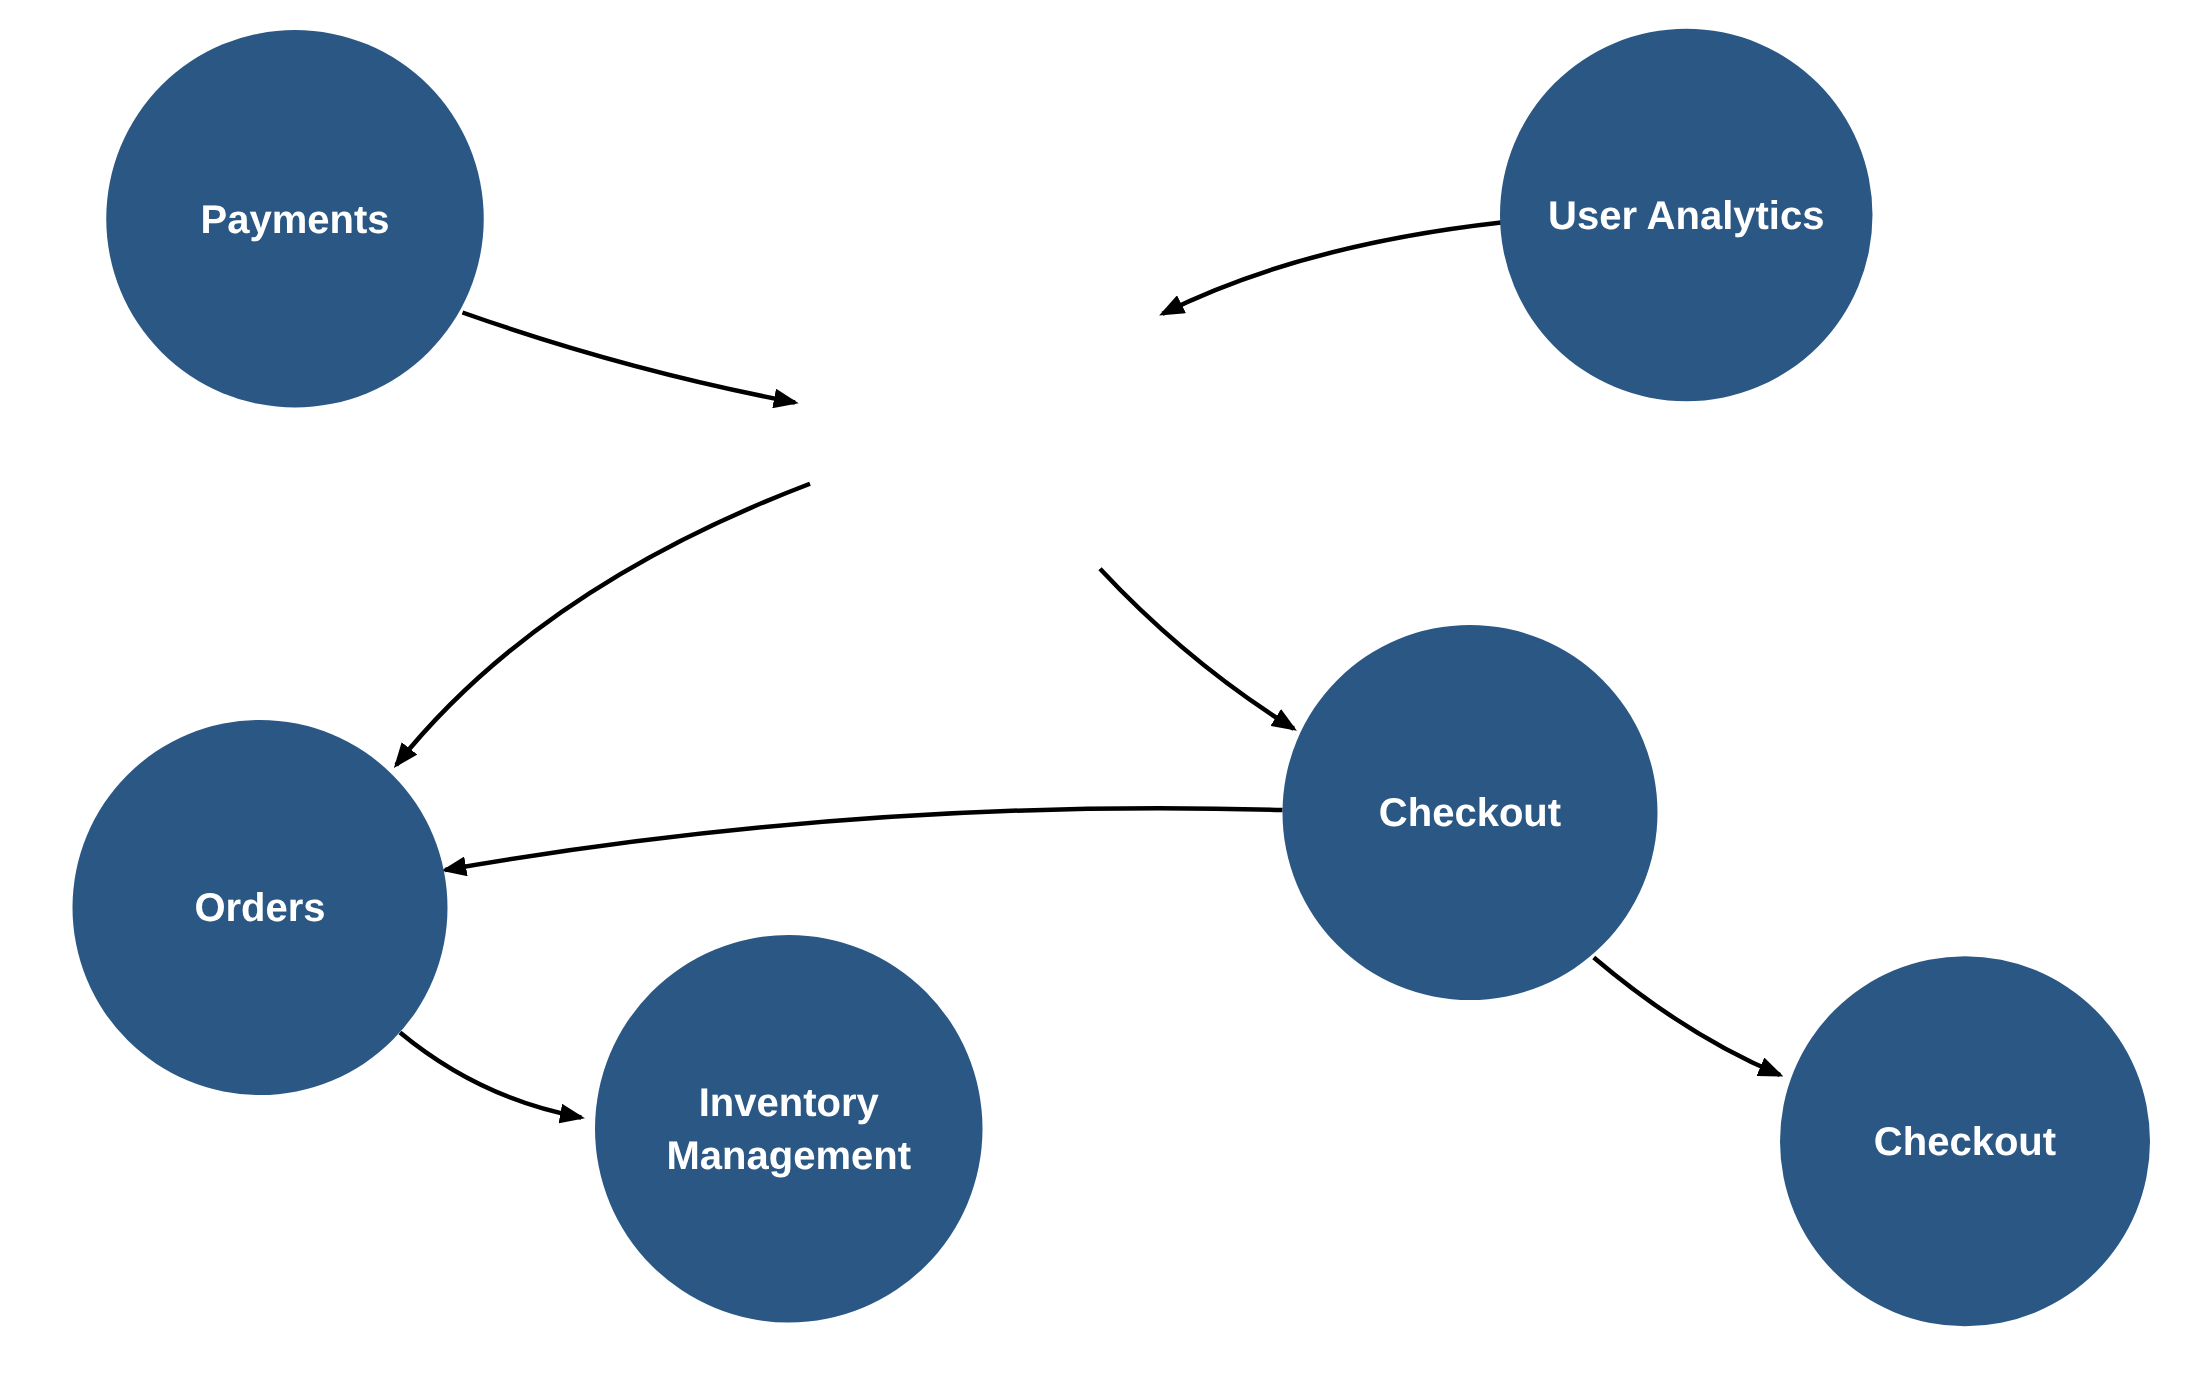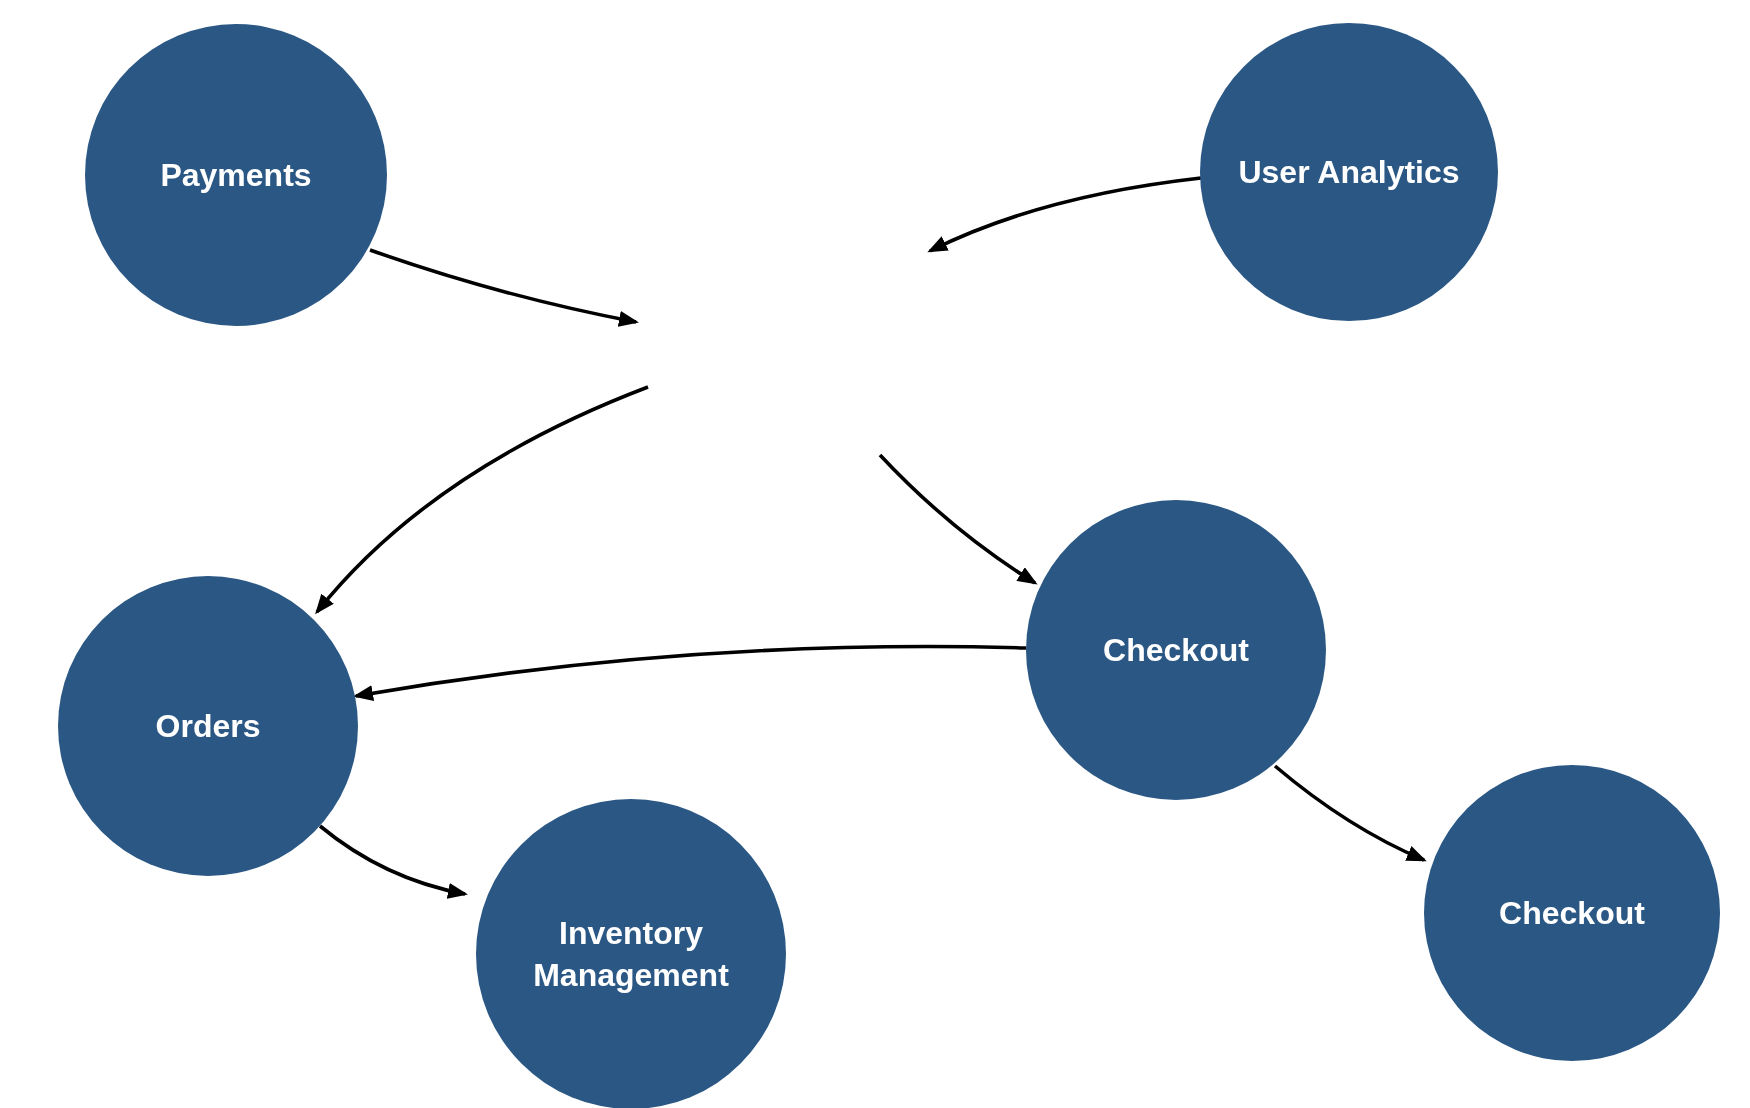--- a/index.html
+++ b/index.html
@@ -83,21 +83,21 @@
 
 
   <div class="node" style="left:1026px; top:500px; width:300px; height:300px;">
     <div class="label">Checkout</div>
   </div>
 
   <div class="node" style="left:58px; top:576px; width:300px; height:300px;">
     <div class="label">Orders</div>
   </div>
 
-  <div class="node" style="left:476px; top:799px; width:310px; height:310px;">
+  <div class="node" style="left:476px; top:748px; width:310px; height:310px;">
     <div class="label">Inventory Management</div>
   </div>
 
   <div class="node" style="left:1424px; top:765px; width:296px; height:296px;">
     <div class="label">Checkout</div>
   </div>
 
 </div>
 
 </body></html>

